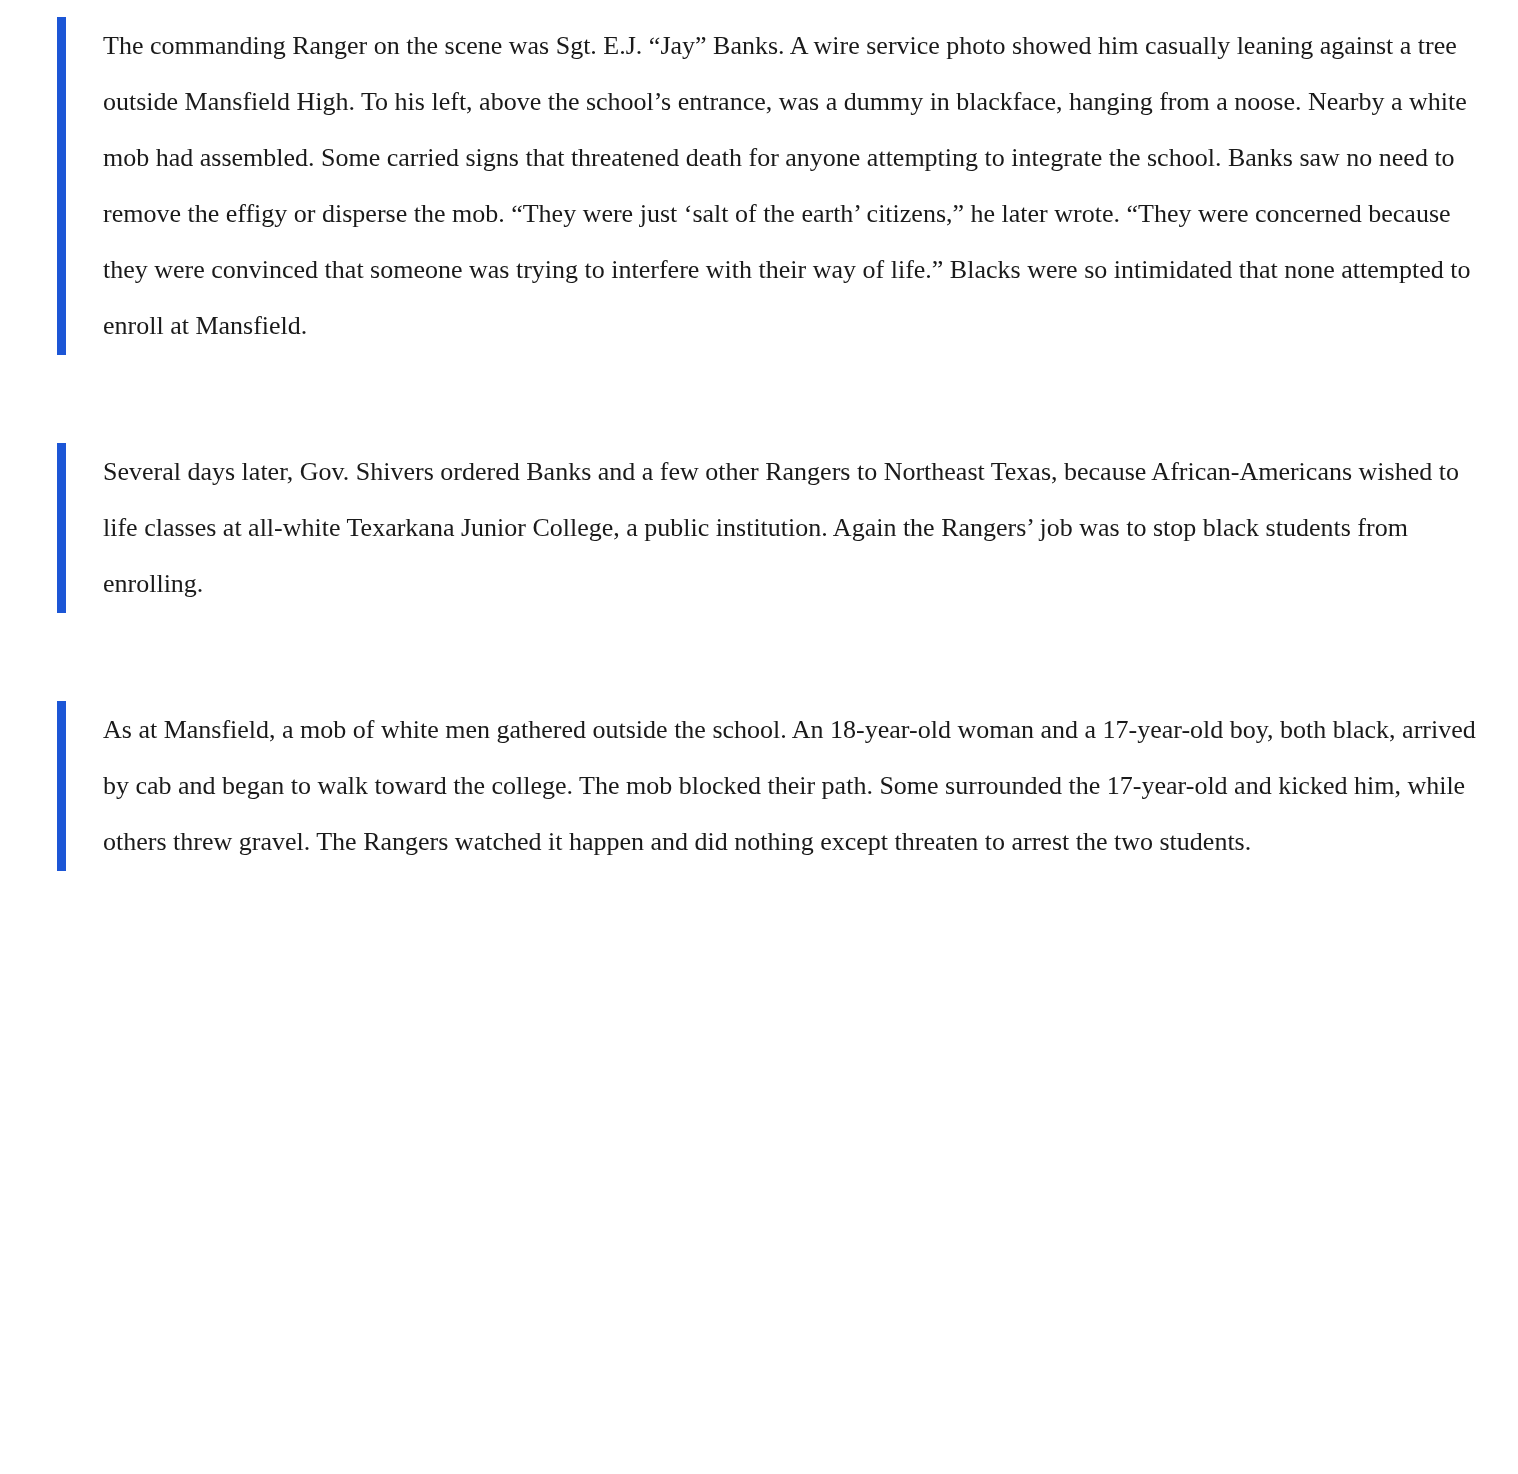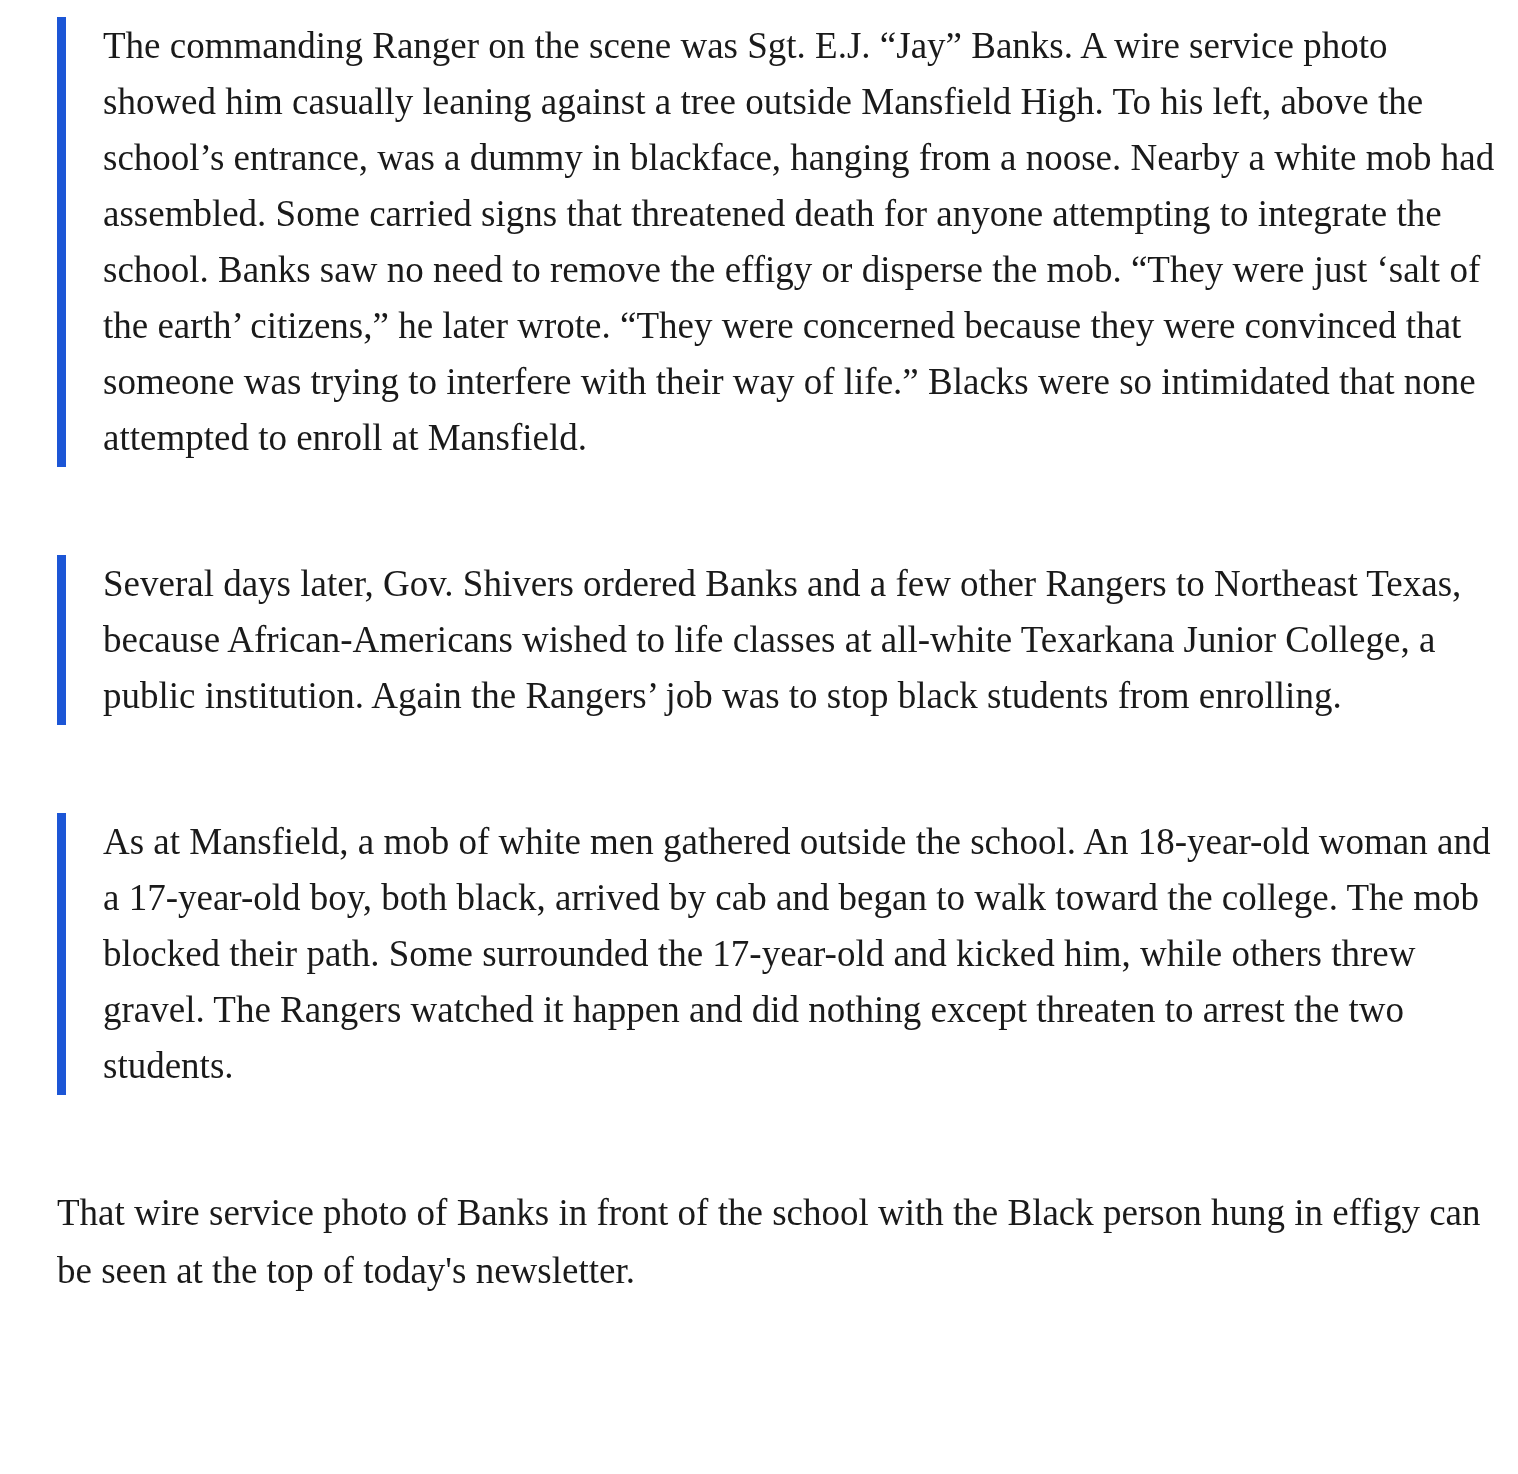--- a/index.html
+++ b/index.html
@@ -19,21 +19,21 @@
     padding: 17px 18px 54px 57px;
   }
   blockquote.quote {
     margin: 0 0 88px 0;
     padding: 1px 0 1px 37px;
     border-left: 9px solid #1c56d6;
   }
   blockquote.quote p,
   p.closing {
     margin: 0;
-    font-size: 37px;
+    font-size: 26px;
     line-height: 56px;
     color: #1a1a1a;
   }
   p.closing {
     line-height: 58px;
     margin-top: 89px;
   }
 </style>
 </head>
 <body>
@@ -45,15 +45,14 @@
   </blockquote>
 
   <blockquote class="quote">
     <p>Several days later, Gov. Shivers ordered Banks and a few other Rangers to Northeast Texas, because African-Americans wished to life classes at all-white Texarkana Junior College, a public institution. Again the Rangers’ job was to stop black students from enrolling.</p>
   </blockquote>
 
   <blockquote class="quote">
     <p>As at Mansfield, a mob of white men gathered outside the school. An 18-year-old woman and a 17-year-old boy, both black, arrived by cab and began to walk toward the college. The mob blocked their path. Some surrounded the 17-year-old and kicked him, while others threw gravel. The Rangers watched it happen and did nothing except threaten to arrest the two students.</p>
   </blockquote>
 
-  <p class="closing">That wire service photo of Banks in front of the school with the Black person hung in effigy can be seen at the top of today's newsletter.</p>
 
 </div>
 
 </body></html>

